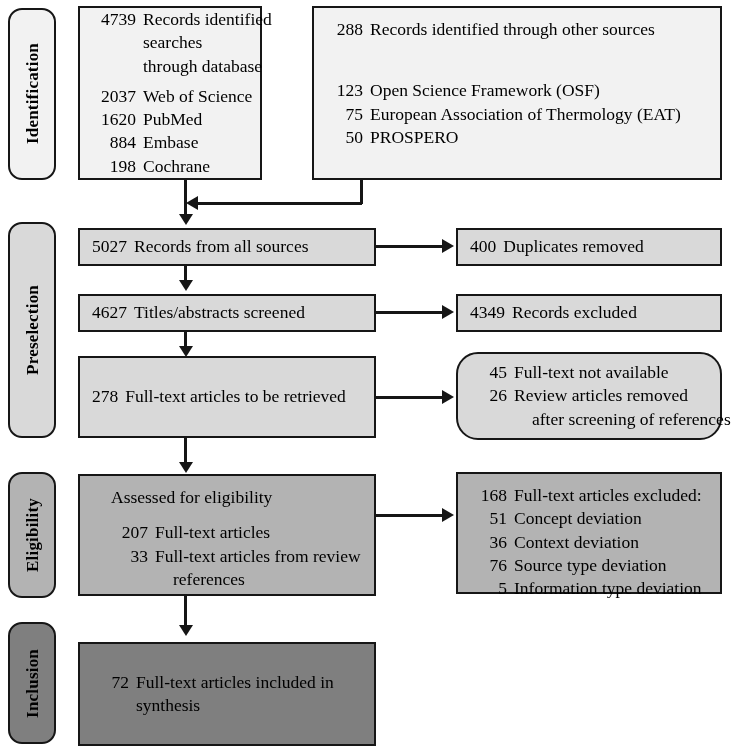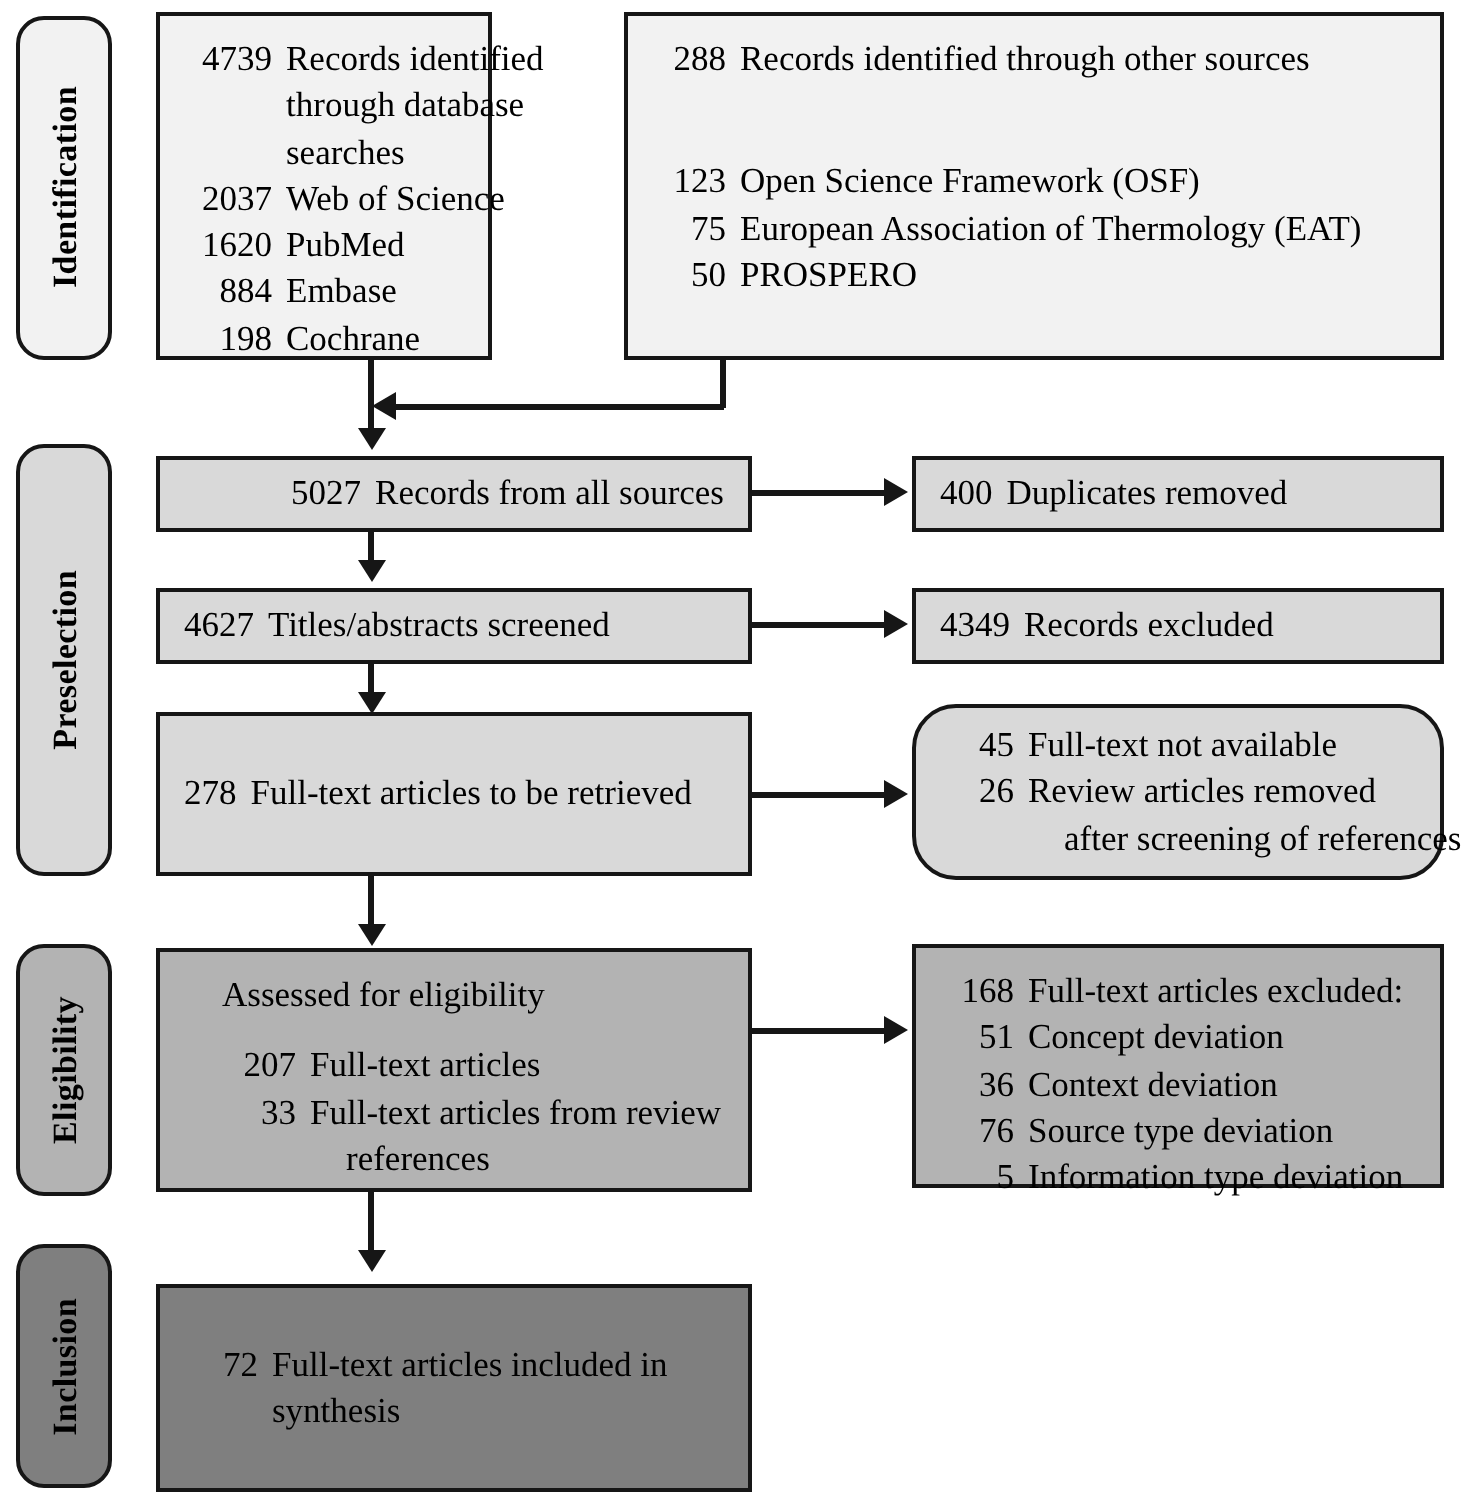--- a/index.html
+++ b/index.html
@@ -111,24 +111,24 @@
   </div>
 
   <div class="stage-pill" style="left:8px; top:472px; width:48px; height:126px; background:#b3b3b3;">
     <span class="stage-text">Eligibility</span>
   </div>
 
   <div class="stage-pill" style="left:8px; top:622px; width:48px; height:122px; background:#7f7f7f;">
     <span class="stage-text">Inclusion</span>
   </div>
 
-  <div class="box pad" style="left:78px; top:6px; width:168px; height:174px; background:#f2f2f2; justify-content:flex-start; padding-top:10px;">
+  <div class="box pad" style="left:78px; top:6px; width:184px; height:174px; background:#f2f2f2; justify-content:flex-start; ">
     <span class="line"><span class="num n4">4739</span><span class="gap"></span><span>Records identified</span></span>
+    <span class="line"><span class="num n4"></span><span class="gap"></span><span>searches</span></span>
     <span class="line"><span class="num n4"></span><span class="gap"></span><span>through database</span></span>
-    <span class="line"><span class="num n4"></span><span class="gap"></span><span>searches</span></span>
     <span class="line spacer"></span>
     <span class="line"><span class="num n4">2037</span><span class="gap"></span><span>Web of Science</span></span>
     <span class="line"><span class="num n4">1620</span><span class="gap"></span><span>PubMed</span></span>
     <span class="line"><span class="num n4">884</span><span class="gap"></span><span>Embase</span></span>
     <span class="line"><span class="num n4">198</span><span class="gap"></span><span>Cochrane</span></span>
   </div>
 
   <div class="box pad" style="left:312px; top:6px; width:410px; height:174px; background:#f2f2f2; justify-content:flex-start; padding-top:10px;">
     <span class="line"><span class="num n3">288</span><span class="gap"></span><span>Records identified through other sources</span></span>
     <span class="line spacer" style="height:38px;"></span>
@@ -137,21 +137,21 @@
     <span class="line"><span class="num n3">50</span><span class="gap"></span><span>PROSPERO</span></span>
   </div>
 
   <div class="vline" style="left:360px; top:180px; width:3px; height:24px;"></div>
   <div class="hline" style="left:198px; top:202px; width:164px; height:3px;"></div>
   <div class="arrow-left" style="left:186px; top:-3px; margin-top:0; top:196px;"></div>
 
   <div class="vline" style="left:184px; top:180px; width:3px; height:36px;"></div>
   <div class="arrow-down" style="left:179px; top:214px;"></div>
 
-  <div class="box pad" style="left:78px; top:228px; width:298px; height:38px; background:#d9d9d9;text-align:right;">
+  <div class="box pad" style="left:78px; top:228px; width:298px; height:38px; background:#d9d9d9;">
     <span class="line"><span>5027</span><span class="gap"></span><span>Records from all sources</span></span>
   </div>
 
   <div class="hline" style="left:376px; top:245px; width:68px; height:3px;"></div>
   <div class="arrow-right" style="left:442px; top:239px;"></div>
   <div class="box pad" style="left:456px; top:228px; width:266px; height:38px; background:#d9d9d9;">
     <span class="line"><span>400</span><span class="gap"></span><span>Duplicates removed</span></span>
   </div>
 
   <div class="vline" style="left:184px; top:266px; width:3px; height:16px;"></div>

